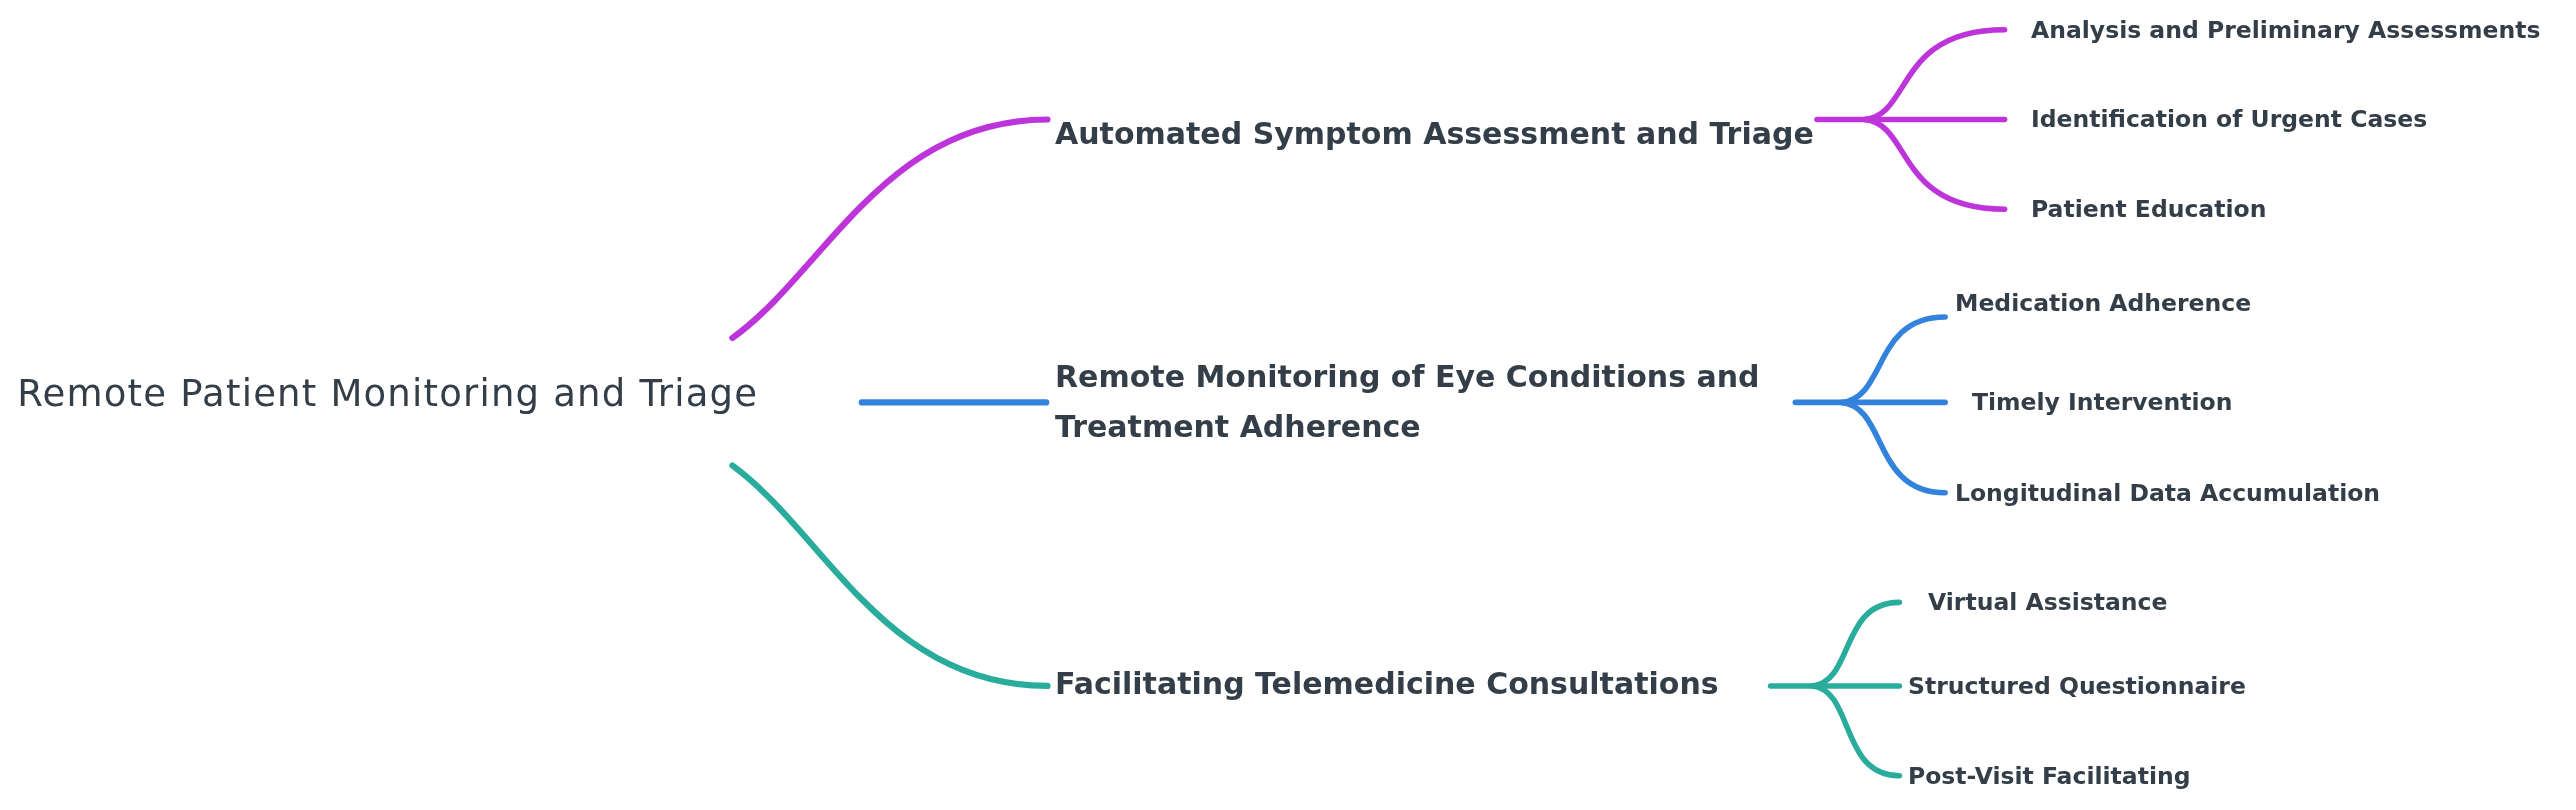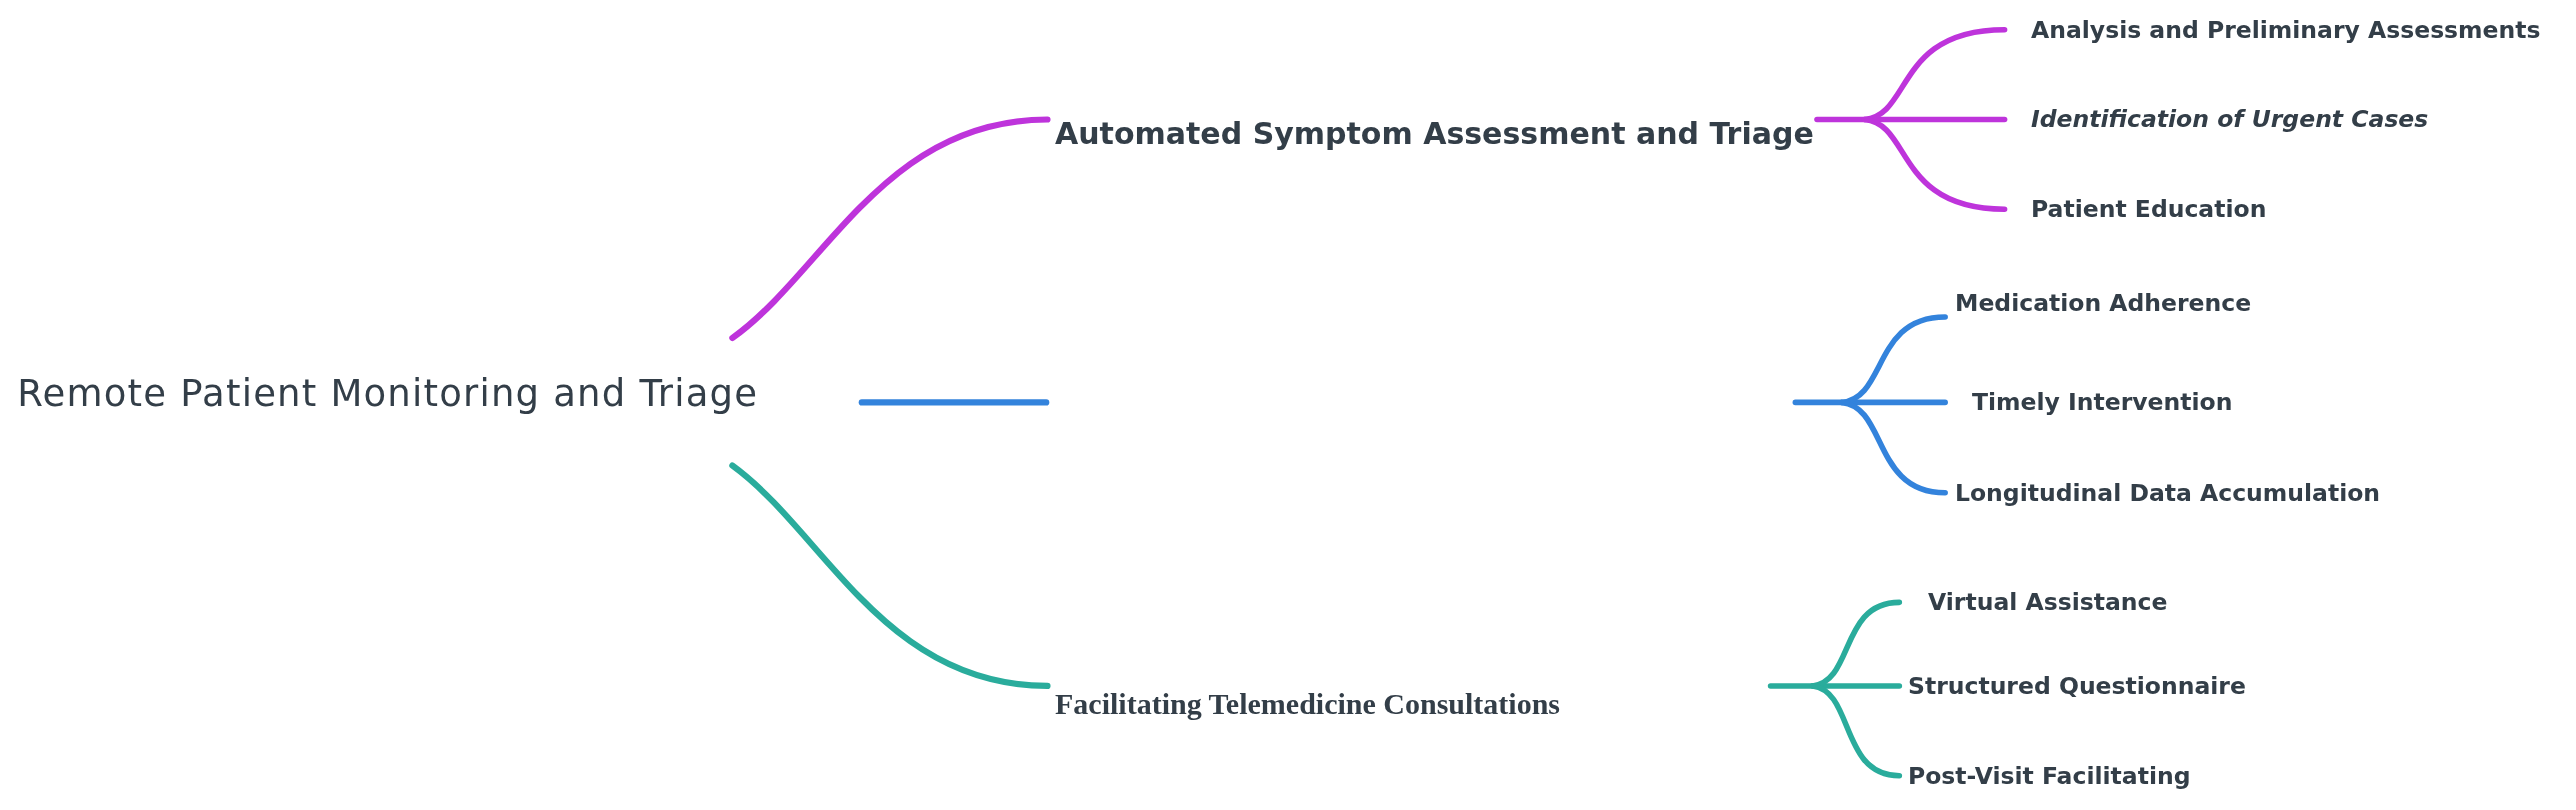--- a/index.html
+++ b/index.html
@@ -41,31 +41,31 @@
     letter-spacing: 1.2px;
   }
   .branch-label {
     left: 1055px;
     font-size: 30px;
     font-weight: 700;
     line-height: 50px;
   }
   .branch-1 { top: 119px; margin-top: 15px; }
   .branch-2 { top: 402px; white-space: normal; width: 761px; }
-  .branch-3 { top: 704px; font-family: Liberation Serif, serif; }
+  .branch-3 { top: 684px; }
   .leaf-label {
     font-size: 23.5px;
     font-weight: 700;
     line-height: 28.5px;
   }
   .g1 { left: 2015px; margin-left: 16px; }
   .g2 { left: 1955px; }
   .g3 { left: 1908px; }
   .l1a { top: 30px; }
-  .l1b { top: 119px; font-style: italic; }
+  .l1b { top: 119px; }
   .l1c { top: 209px; }
   .l2a { top: 303px; }
   .l2b { top: 402px; margin-left: 17px; }
   .l2c { top: 493px; }
   .l3a { top: 602px; margin-left: 20px; }
   .l3b { top: 686px; }
   .l3c { top: 776px; }
 </style>
 </head>
 <body>
@@ -89,20 +89,21 @@
       <path stroke-width="10" d="M 1183 752 C 1332 860, 1428 1108, 1692 1108"></path>
       <path stroke-width="9" d="M 2860 1108 L 3068 1108"></path>
       <path stroke-width="9" d="M 2928 1108 C 2995 1100, 2972 973, 3068 973"></path>
       <path stroke-width="9" d="M 2928 1108 C 2995 1116, 2972 1253, 3068 1253"></path>
     </g>
   </svg>
 
   <div class="node root-label">Remote Patient Monitoring and Triage</div>
 
   <div class="node branch-label branch-1">Automated Symptom Assessment and Triage</div>
+  <div class="node branch-label branch-2">Remote Monitoring of Eye Conditions and Treatment Adherence</div>
   <div class="node branch-label branch-3">Facilitating Telemedicine Consultations</div>
 
   <div class="node leaf-label g1 l1a">Analysis and Preliminary Assessments</div>
   <div class="node leaf-label g1 l1b">Identification of Urgent Cases</div>
   <div class="node leaf-label g1 l1c">Patient Education</div>
 
   <div class="node leaf-label g2 l2a">Medication Adherence</div>
   <div class="node leaf-label g2 l2b">Timely Intervention</div>
   <div class="node leaf-label g2 l2c">Longitudinal Data Accumulation</div>
 

